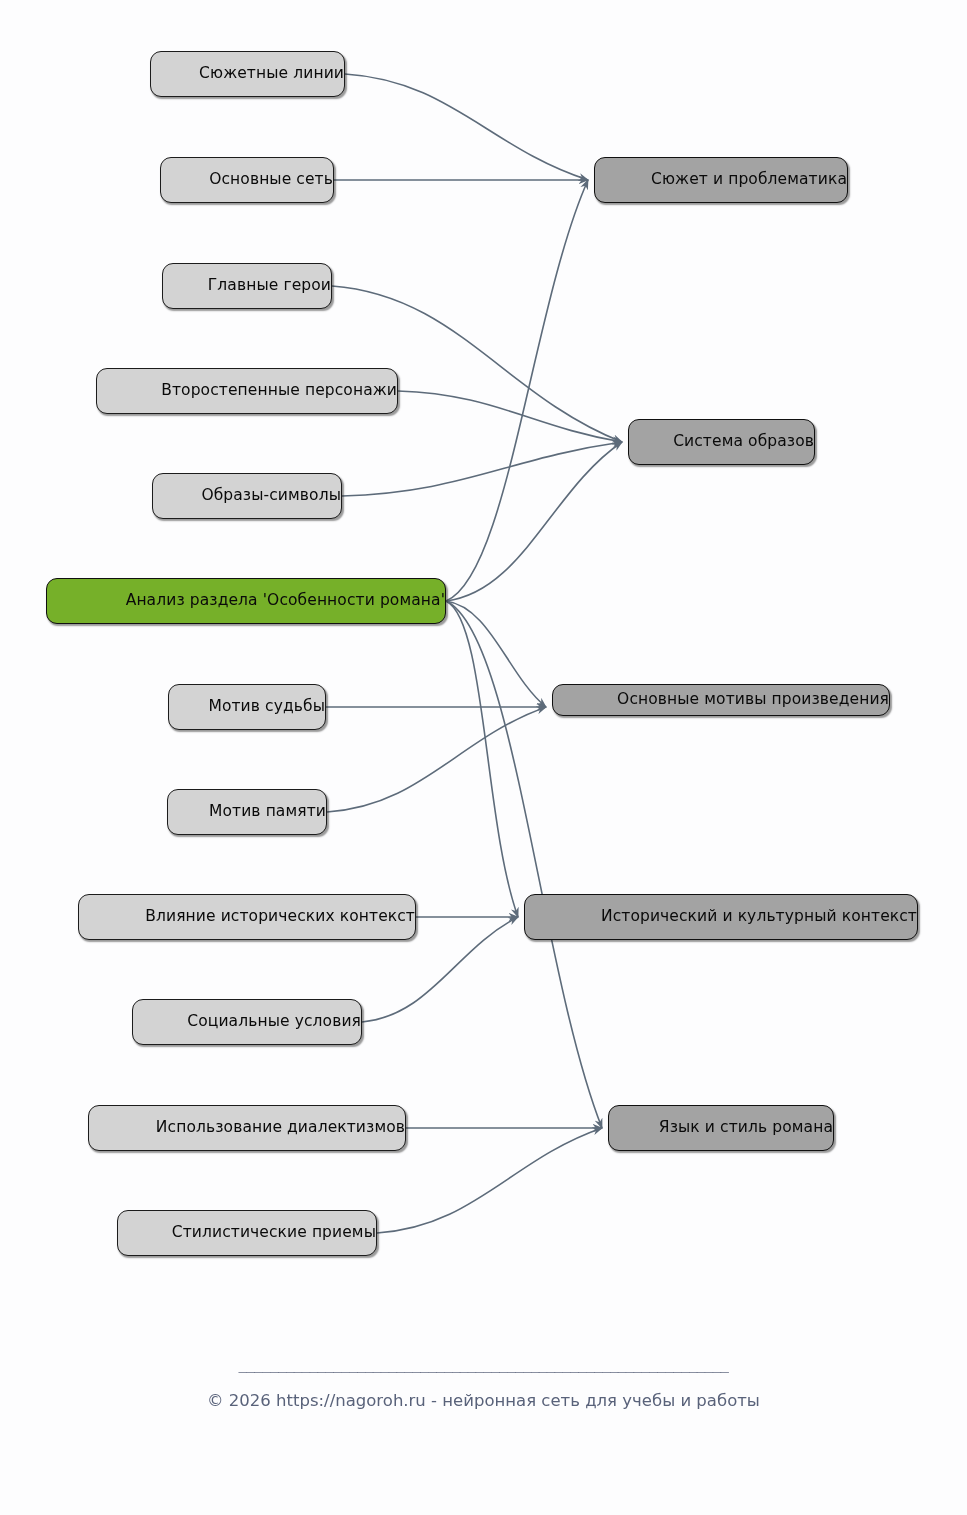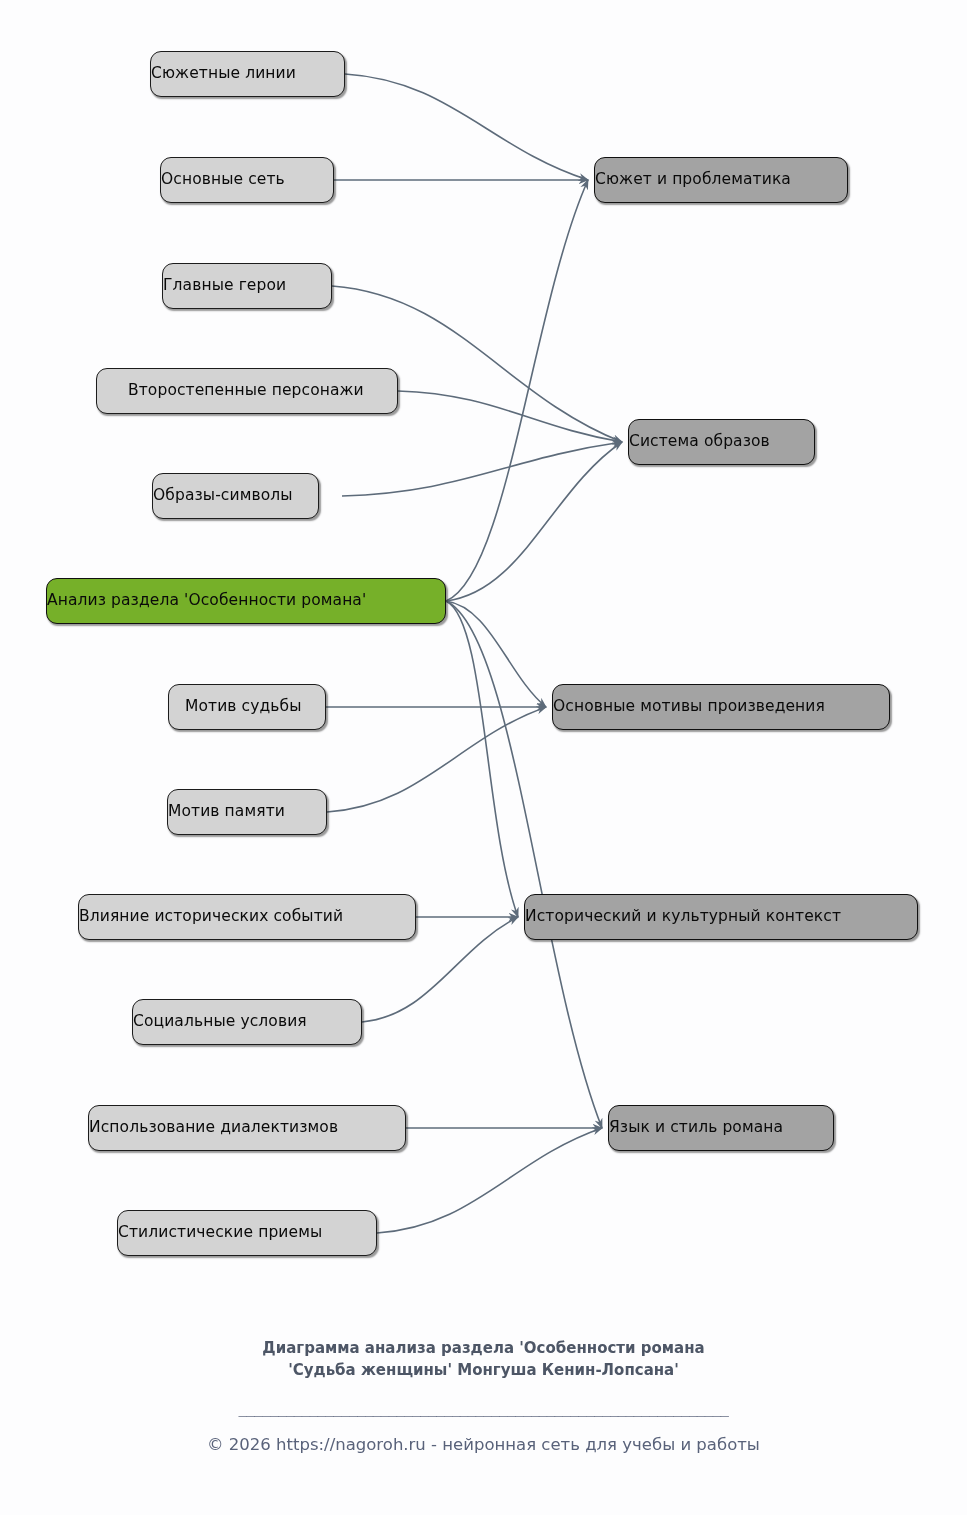--- a/index.html
+++ b/index.html
@@ -22,21 +22,21 @@
     top: 0;
     width: 967px;
     height: 1515px;
     pointer-events: none;
   }
   .node {
     position: absolute;
     box-sizing: border-box;
     display: flex;
     align-items: center;
-    justify-content: flex-start;
+    justify-content: flex-end;
     border-radius: 11px;
     border: 1.4px solid #1c1c1c;
     font-size: 15.5px;
     line-height: 1;
     color: #0a0a0a;
     white-space: nowrap;
     box-shadow: 1.5px 2px 1.5px rgba(30,30,30,0.45);
     z-index: 3;
     letter-spacing: 0.1px;
   }
@@ -119,61 +119,59 @@
       </div>
       <div class="node leaf" style="left: 160px; top: 157px; width: 174px; height: 46px;">
         <span>Основные сеть</span>
       </div>
       <div class="node leaf" style="left: 162px; top: 263px; width: 170px; height: 46px;">
         <span>Главные герои</span>
       </div>
       <div class="node leaf" style="left: 96px; top: 368px; width: 302px; height: 46px; padding-left: 31px;">
         <span>Второстепенные персонажи</span>
       </div>
-      <div class="node leaf" style="left: 152px; top: 473px; width: 167px; height: 46px;">
+      <div class="node leaf" style="left: 152px; top: 473px; width: 190px; height: 46px;">
         <span>Образы-символы</span>
       </div>
       <div class="node root" style="left: 46px; top: 578px; width: 400px; height: 46px;">
         <span>Анализ раздела 'Особенности романа'</span>
       </div>
       <div class="node leaf" style="left: 168px; top: 684px; width: 158px; height: 46px; padding-left: 16px;">
         <span>Мотив судьбы</span>
       </div>
       <div class="node leaf" style="left: 167px; top: 789px; width: 160px; height: 46px;">
         <span>Мотив памяти</span>
       </div>
       <div class="node leaf" style="left: 78px; top: 894px; width: 338px; height: 46px;">
-        <span>Влияние исторических событий</span>
+        <span>Влияние исторических контекст</span>
       </div>
       <div class="node leaf" style="left: 132px; top: 999px; width: 230px; height: 46px;">
         <span>Социальные условия</span>
       </div>
       <div class="node leaf" style="left: 88px; top: 1105px; width: 318px; height: 46px;">
         <span>Использование диалектизмов</span>
       </div>
       <div class="node leaf" style="left: 117px; top: 1210px; width: 260px; height: 46px;">
         <span>Стилистические приемы</span>
       </div>
       <div class="node target" style="left: 594px; top: 157px; width: 254px; height: 46px;">
         <span>Сюжет и проблематика</span>
       </div>
       <div class="node target" style="left: 628px; top: 419px; width: 187px; height: 46px;">
         <span>Система образов</span>
       </div>
-      <div class="node target" style="left: 552px; top: 684px; width: 338px; height: 46px;">
+      <div class="node target" style="left: 552px; top: 684px; width: 338px; height: 32px;">
         <span>Основные мотивы произведения</span>
       </div>
       <div class="node target" style="left: 524px; top: 894px; width: 394px; height: 46px;">
         <span>Исторический и культурный контекст</span>
       </div>
       <div class="node target" style="left: 608px; top: 1105px; width: 226px; height: 46px;">
         <span>Язык и стиль романа</span>
       </div>
     </div>
 
   <div id="footer" style="top: 1337px;">
-    <div id="footer-title">Диаграмма анализа раздела 'Особенности романа
-'Судьба женщины' Монгуша Кенин-Лопсана'</div>
     <div id="footer-rule">______________________________________________________________</div>
     <div id="footer-credit">© 2026 https://nagoroh.ru - нейронная сеть для учебы и работы</div>
   </div>
 
 </div>
 
 </body></html>

